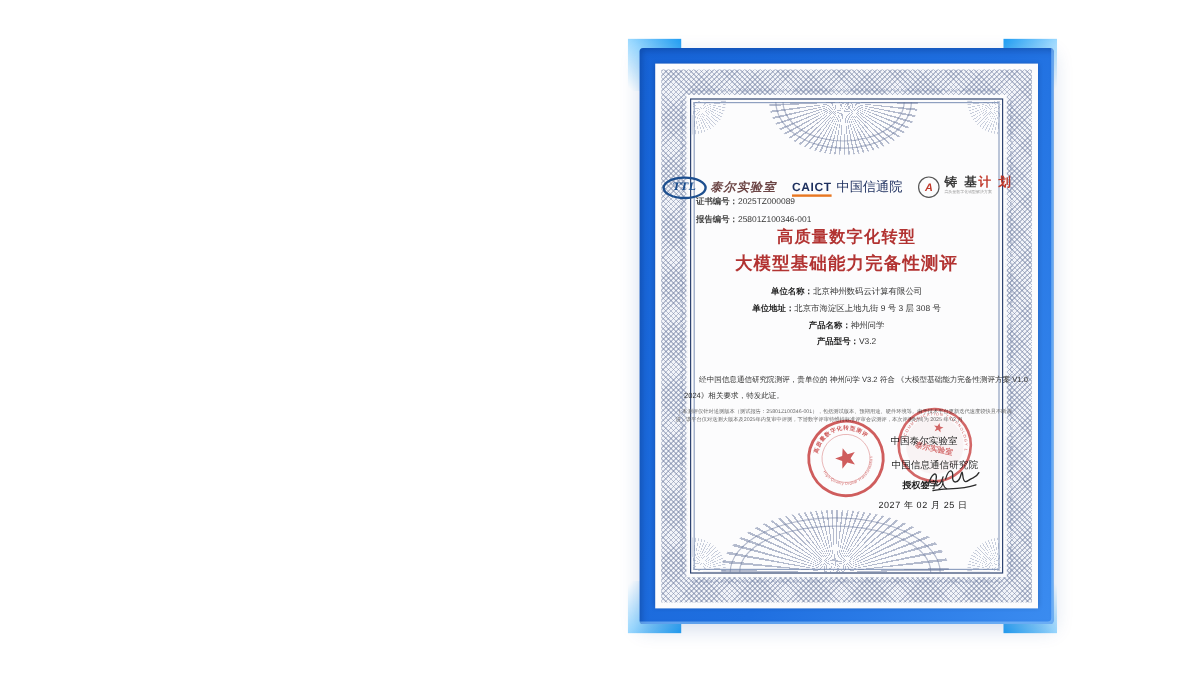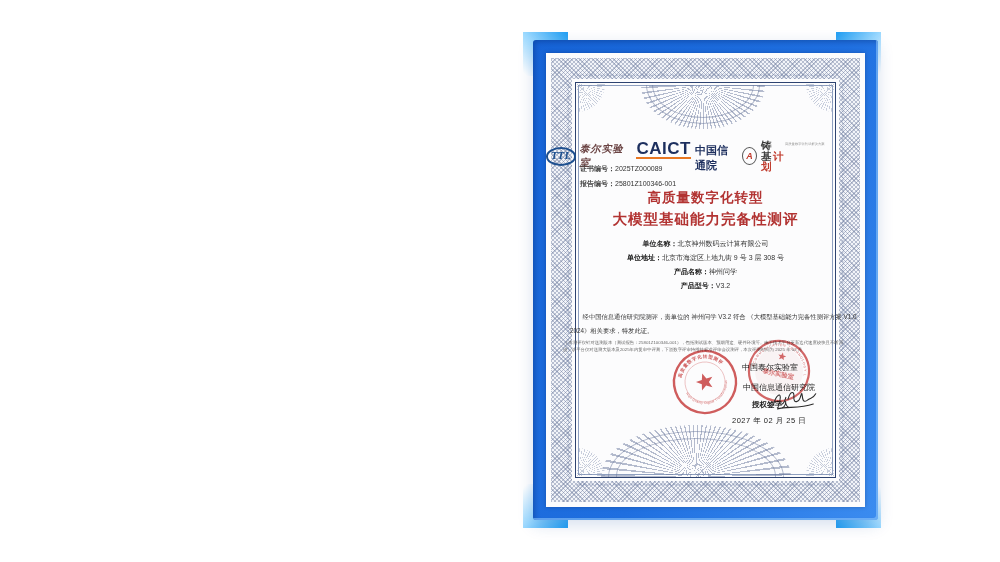--- a/index.html
+++ b/index.html
@@ -52,26 +52,26 @@
   .rosette-bottom i+i{inset:13px 15px -2px 15px;border-radius:80px 80px 0 0/38px 38px 0 0;}
 
   
   .abs{position:absolute;}
   .logos{left:0;right:0;top:87px;height:32px;display:flex;align-items:center;justify-content:center;gap:13px;}
   .ttl{display:flex;align-items:center;gap:3px;}
   .ttl-ellipse{width:33px;height:15px;border:2px solid #1d4f8f;border-radius:50%;display:flex;align-items:center;justify-content:center;
                font-style:italic;font-weight:bold;font-size:8.5px;color:#1d4f8f;letter-spacing:.5px;font-family:"DejaVu Serif","Liberation Serif",serif;}
   .ttl-script{font-family:"DejaVu Serif","Liberation Serif",serif;font-style:italic;font-weight:bold;font-size:10px;color:#6b4444;letter-spacing:1px;}
   .caict{display:flex;align-items:baseline;gap:4px;}
-  .caict-abbr{font-weight:800;font-size:17px;color:#1d2f5e;letter-spacing:.5px;border-bottom:2px solid #e87722;line-height:1.05;}
-  .caict-cn{font-weight:700;font-size:11px;color:#1d2f5e;}
+  .caict-abbr{font-weight:800;font-size:10px;color:#1d2f5e;letter-spacing:.5px;border-bottom:2px solid #e87722;line-height:1.05;}
+  .caict-cn{font-weight:400;font-size:11px;color:#1d2f5e;text-align:center;}
   .zhuji{display:flex;align-items:center;gap:4px;}
   .zhuji-circle{width:16px;height:16px;border:1.5px solid #555;border-radius:50%;display:flex;align-items:center;justify-content:center;
                 color:#c0392b;font-weight:bold;font-size:9px;font-style:italic;}
-  .zhuji-text{display:flex;flex-direction:row;line-height:1;}
+  .zhuji-text{display:flex;flex-direction:column;line-height:1;}
   .zhuji-row{font-weight:800;font-size:10.5px;letter-spacing:1.5px;}
   .zhuji-dark{color:#3a3a3a;}
   .zhuji-red{color:#c0392b;}
   .zhuji-tagline{margin-top:2px;font-size:6px;color:#999;transform:scale(.55);transform-origin:0 0;white-space:nowrap;width:180%;}
 
   .numbers{left:34px;top:109px;font-size:7px;line-height:14.5px;color:#333;}
   .numbers b{font-weight:700;color:#444;}
   .title-l1{left:0;right:0;top:136px;text-align:center;font-size:13.5px;font-weight:bold;color:#b23332;letter-spacing:1px;}
   .title-l2{left:0;right:0;top:157px;text-align:center;font-size:14.5px;font-weight:bold;color:#b23332;letter-spacing:1px;}
   .info{left:0;right:0;top:184px;text-align:center;font-size:7px;line-height:14.1px;color:#333;}

